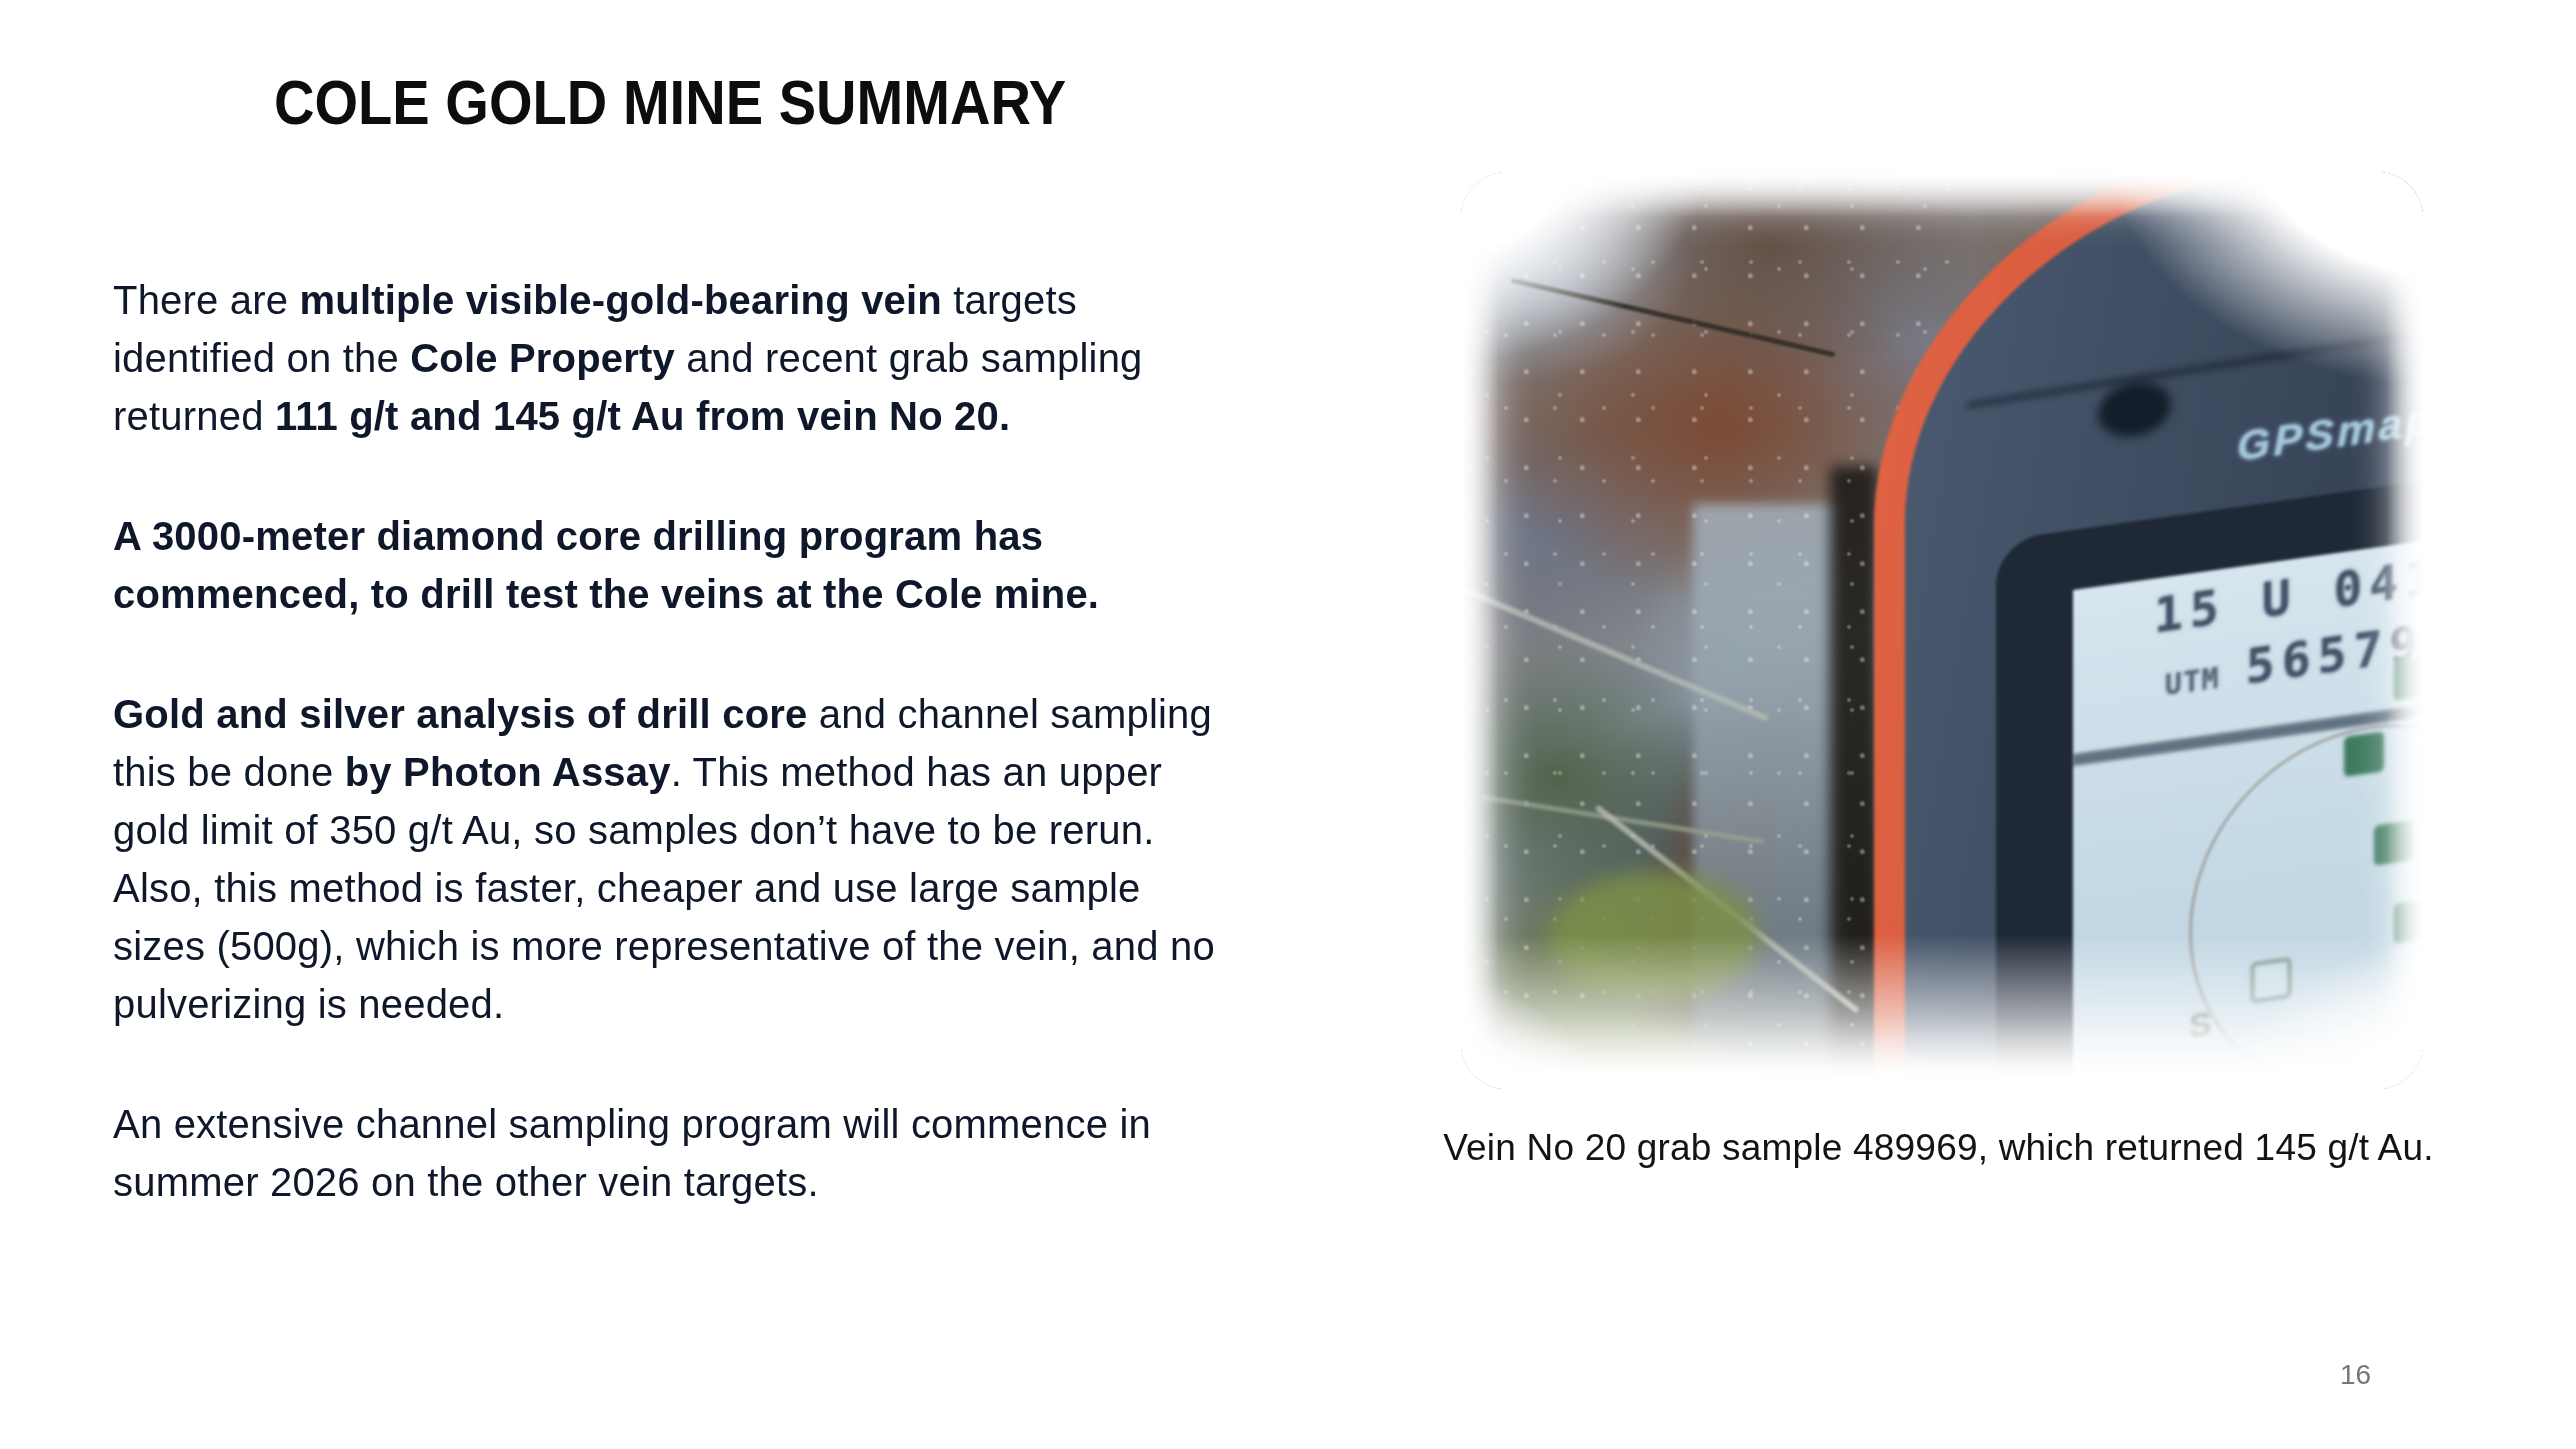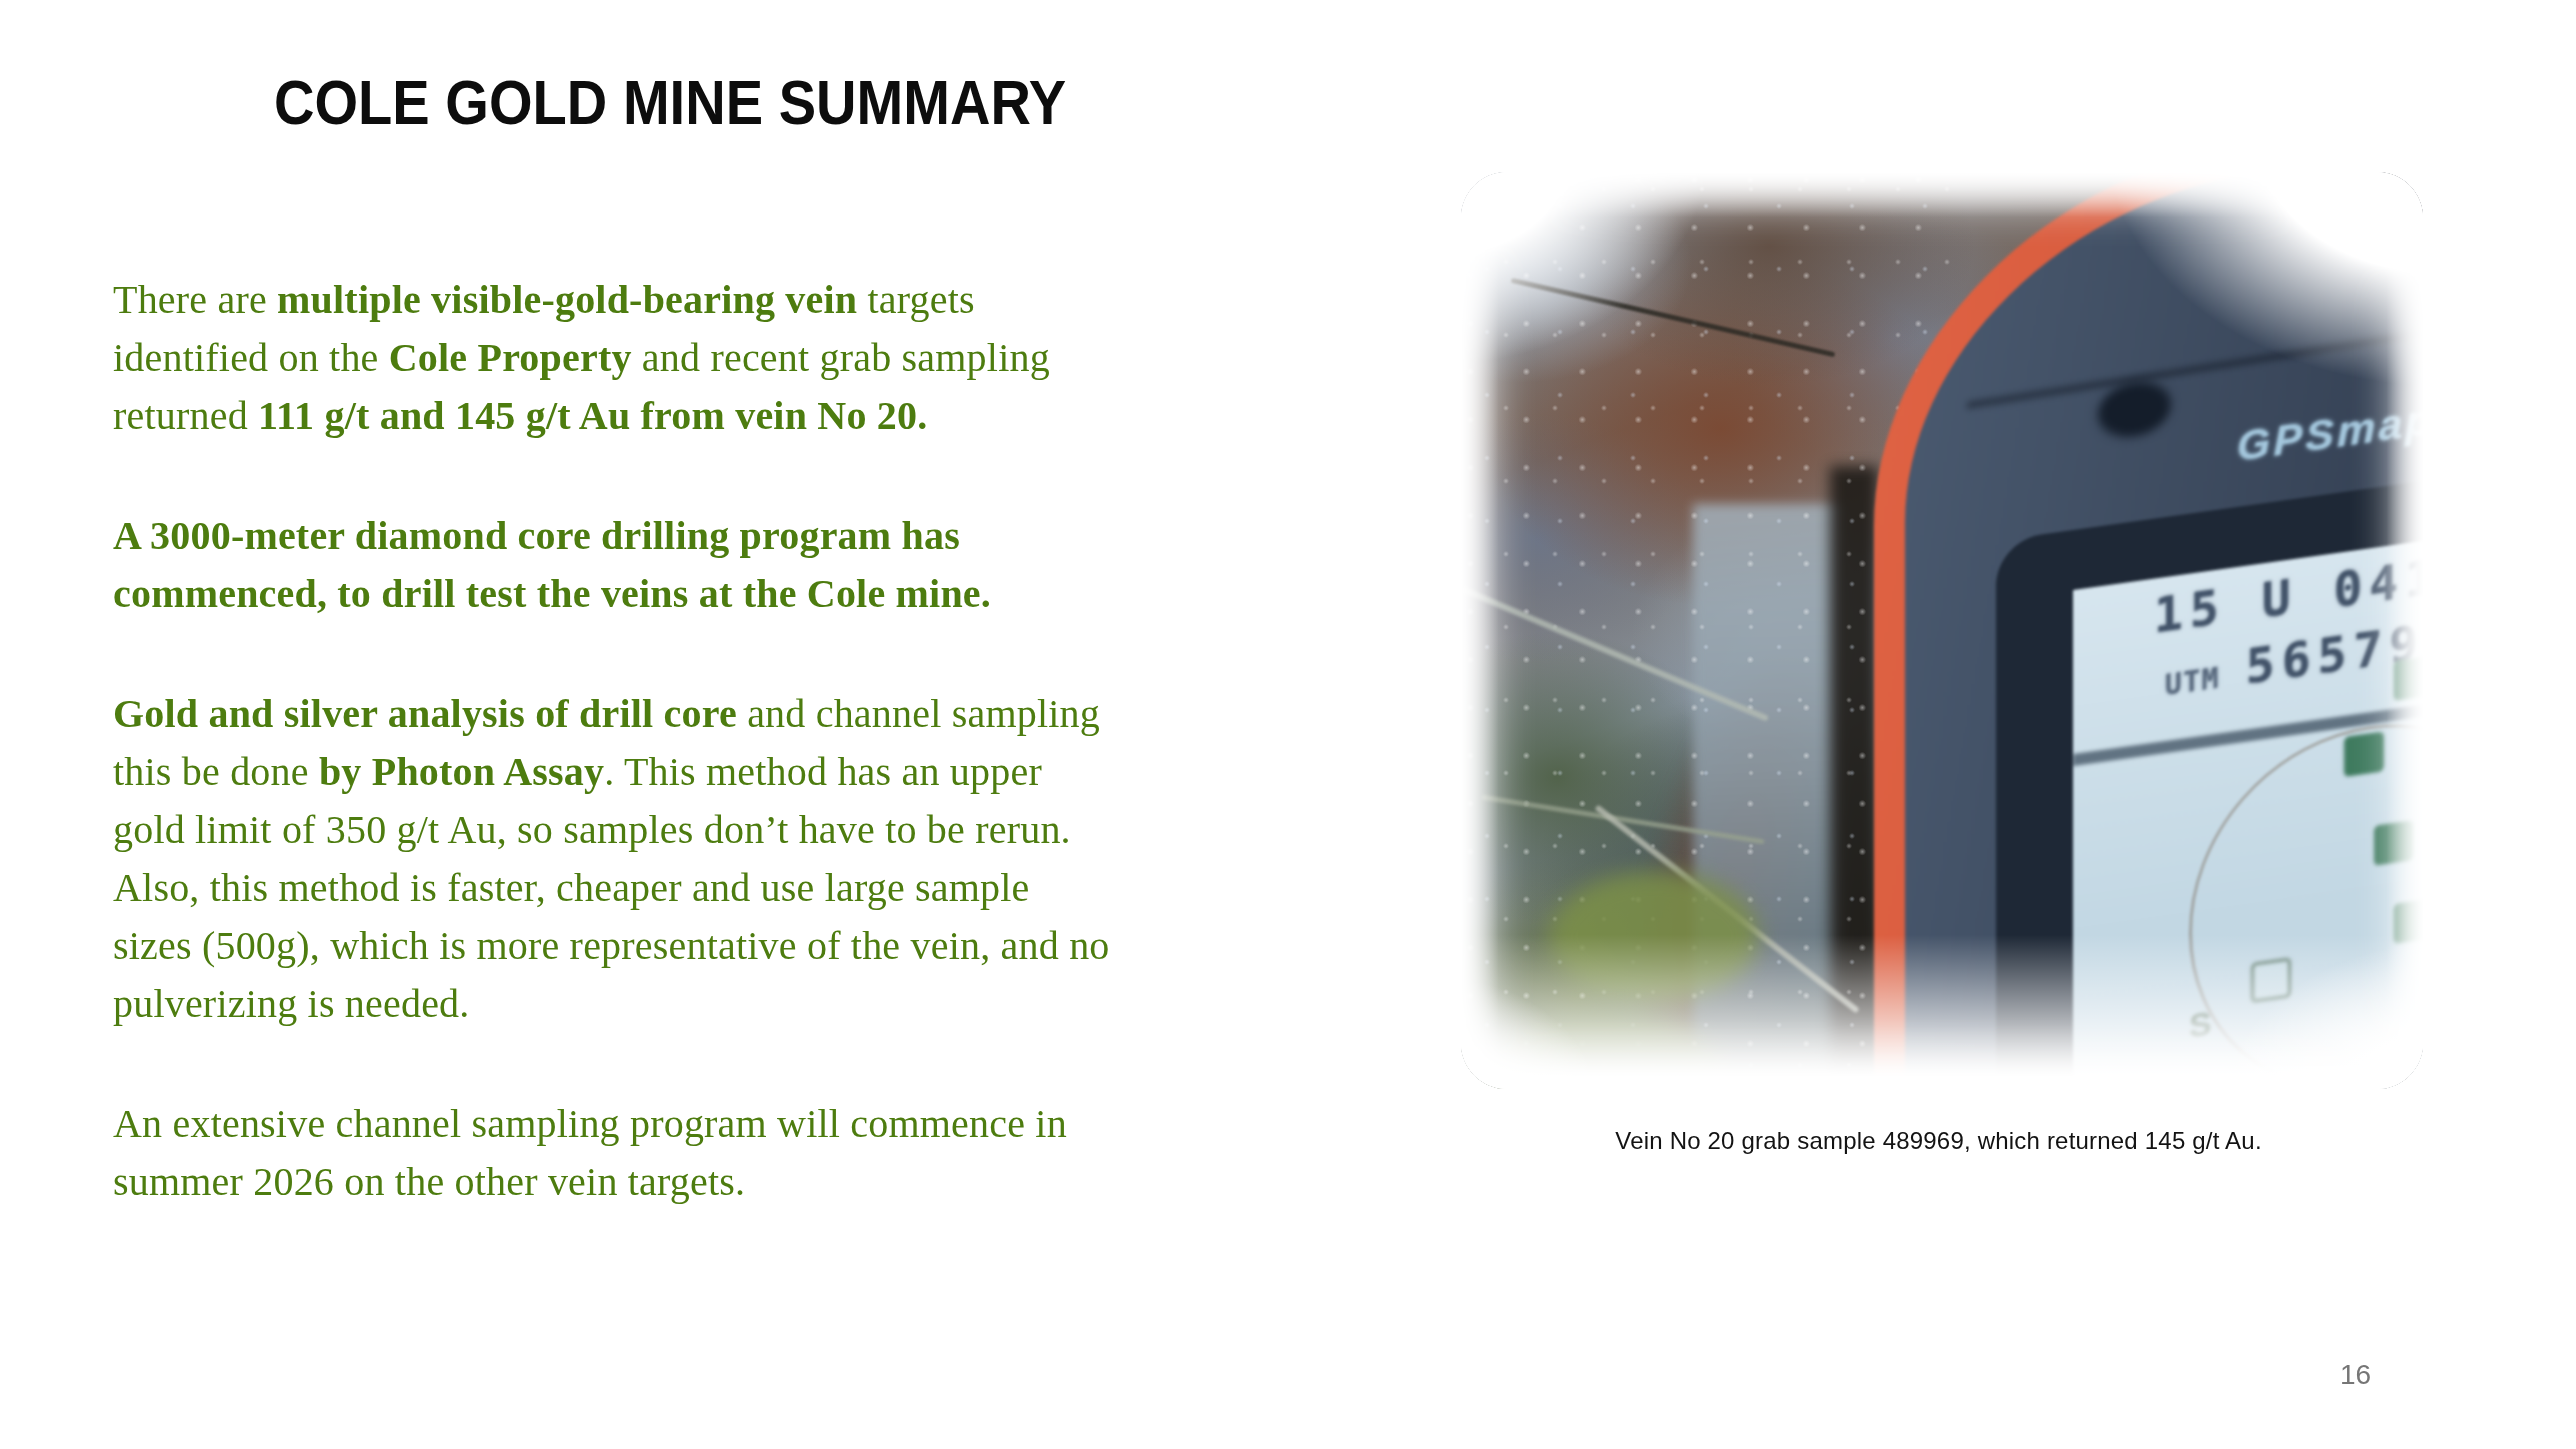--- a/index.html
+++ b/index.html
@@ -29,23 +29,22 @@
     line-height: 1;
   }
 
   
   .body-text {
     position: absolute;
     left: 113px;
     top: 271px;
     font-size: 40px;
     line-height: 58px;
-    color: #4d7c0f;
+    color: #0f172a;
     letter-spacing: 0.2px;
-    font-family: Liberation Serif, serif;
   }
   .para + .para { margin-top: 62px; }
   .tline { white-space: nowrap; }
   .tline .b { font-weight: 700; }
 
   
   .photo {
     position: absolute;
     left: 1461px;
     top: 172px;
@@ -167,21 +166,21 @@
       linear-gradient(to right, #fff 0%, rgba(255,255,255,0) 4%),
       linear-gradient(to left, #fff 0%, rgba(255,255,255,0) 4%),
       linear-gradient(to bottom, #fff 0%, rgba(255,255,255,0) 5%),
       linear-gradient(to top, #fff 1.5%, rgba(255,255,255,.75) 6%, rgba(255,255,255,0) 17%);
     box-shadow: inset 0 0 46px 25px #ffffff;
   }
 
   
   .caption {
     position: absolute; left: 1390px; top: 1127px; width: 1097px;
-    font-size: 24px; color: #131313; text-align: center; letter-spacing: 0.2px;
+    font-size: 37px; color: #131313; text-align: center; letter-spacing: 0.2px;
     white-space: nowrap;
   }
   .page-num {
     position: absolute; left: 2340px; top: 1359px;
     font-size: 28px; color: #767676;
   }
 </style>
 </head>
 <body>
 

